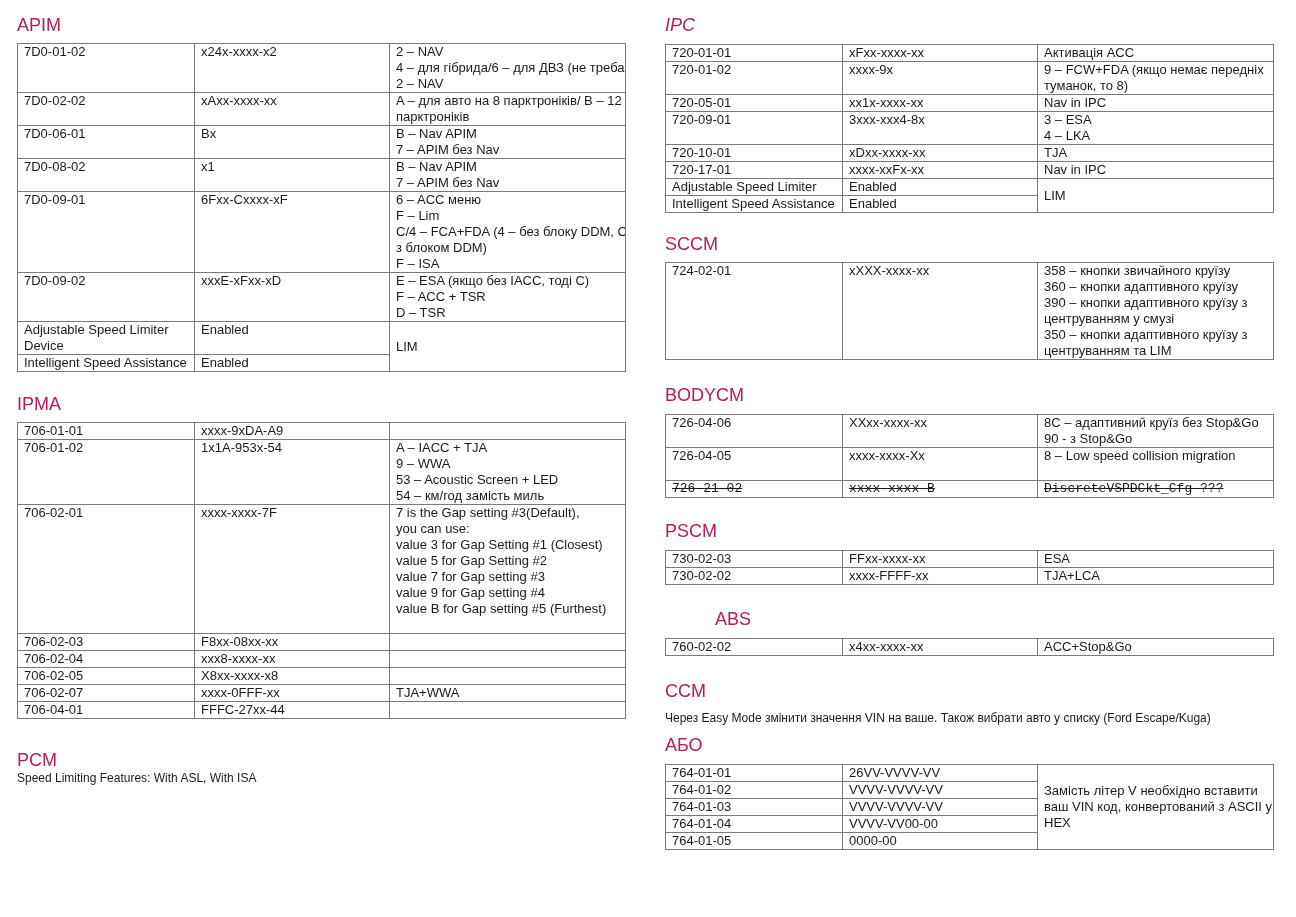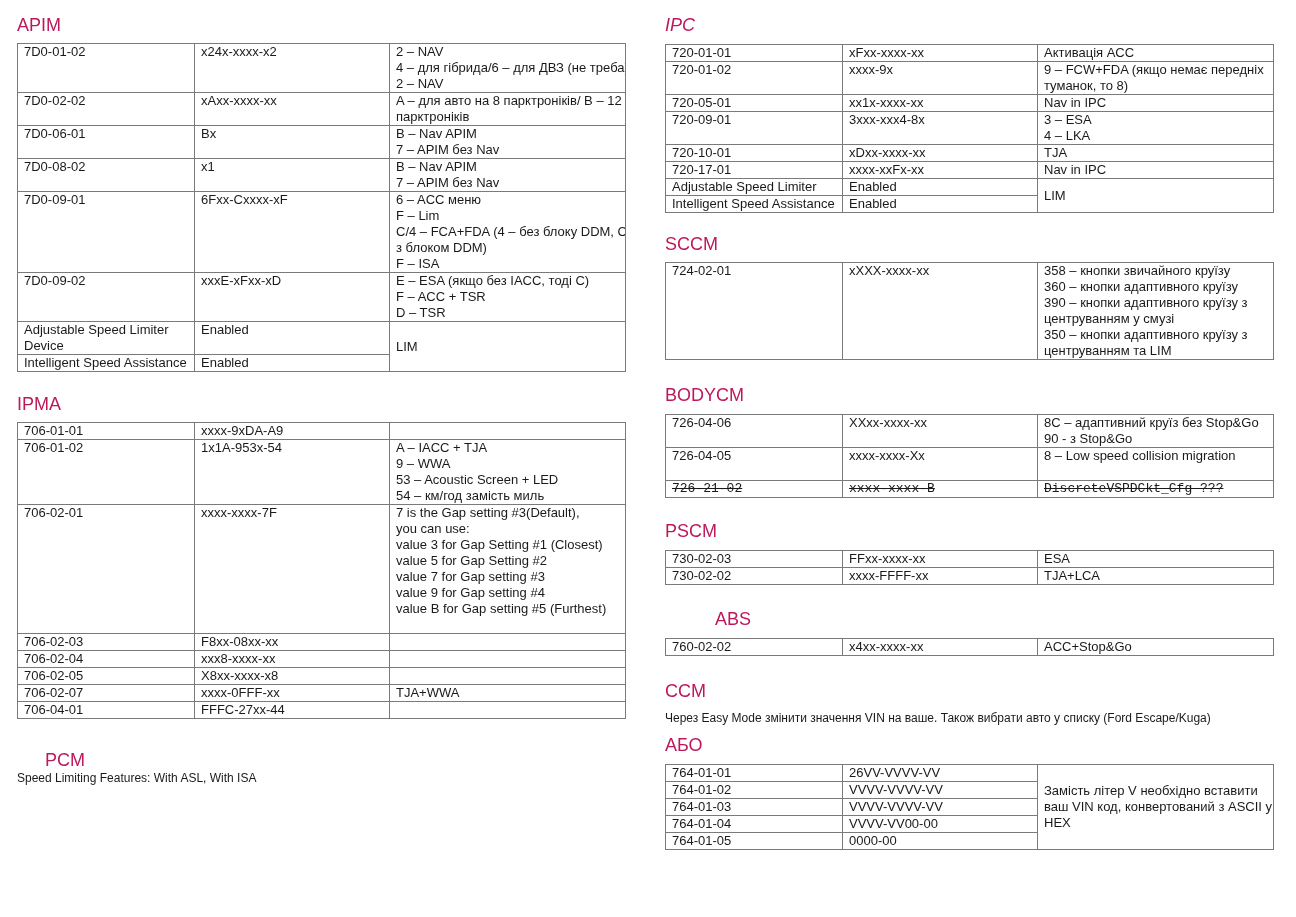--- a/index.html
+++ b/index.html
@@ -224,21 +224,21 @@
           <span class="line ">706-04-01</span>
         </td>
         <td>
           <span class="line ">FFFC-27xx-44</span>
         </td>
         <td>&nbsp;</td>
       </tr>
     </tbody>
 </table>
 
-<div class="title" style="left:17px; top:753px;margin-left:28px;">PCM</div>
+<div class="title" style="left:17px; top:753px;">PCM</div>
 <div class="para" style="left:17px; top:771px;">Speed Limiting Features: With ASL, With ISA</div>
 
 <div class="title" style="left:665px; top:18px;font-style:italic;">IPC</div>
 <table class="grid" id="ipc-table" style="left:665px; top:44px; width:608px;">
   <colgroup>
       <col style="width:177px">
       <col style="width:195px">
       <col style="width:236px">
     </colgroup>
   <tbody id="ipc-body">

